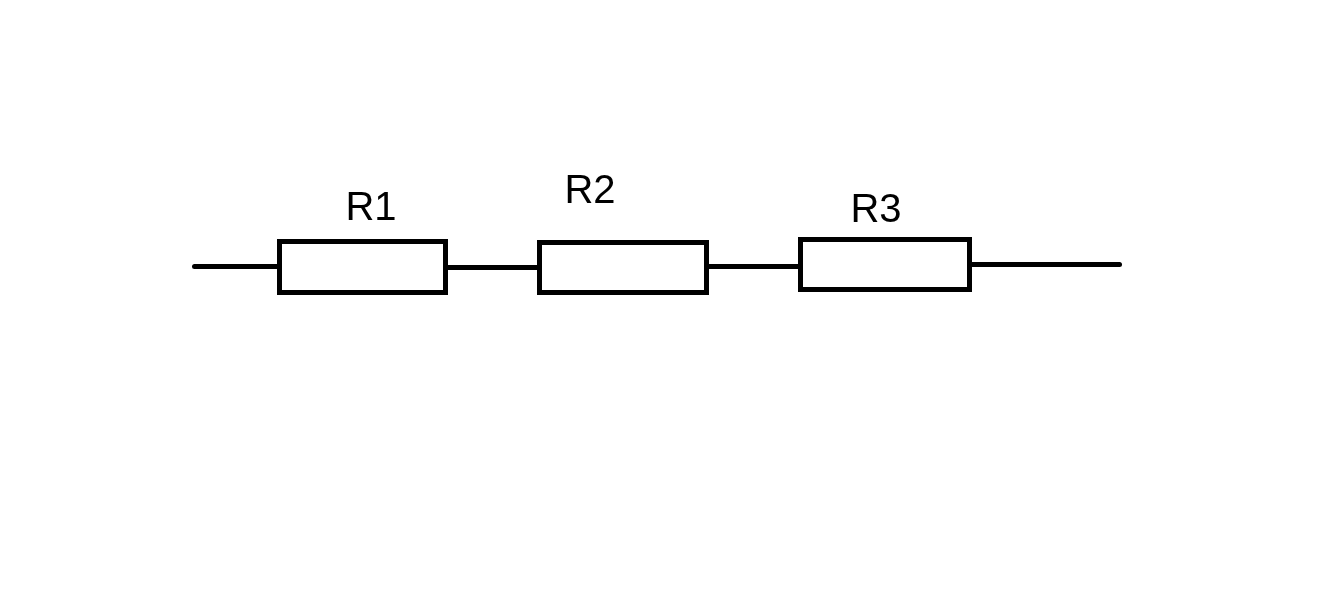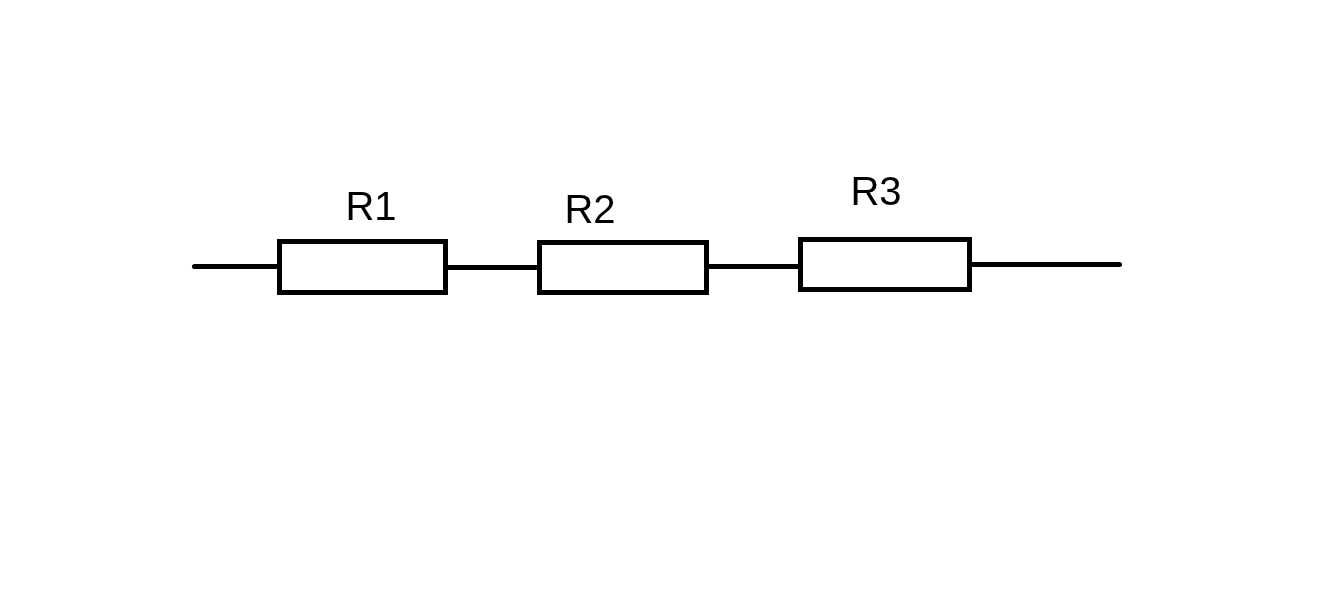--- a/index.html
+++ b/index.html
@@ -42,22 +42,22 @@
 <div class="stage">
 
   <div class="wire" style="left:192px; top:264px; width:90px;"></div>
 
   <div class="resistor" style="left:277px; top:239px; width:171px; height:56px;"></div>
   <div class="rlabel" style="left:371px; top:189px;">R1</div>
 
   <div class="wire" style="left:446px; top:265px; width:94px;"></div>
 
   <div class="resistor" style="left:537px; top:240px; width:172px; height:55px;"></div>
-  <div class="rlabel" style="left:590px; top:192px;">R2</div>
+  <div class="rlabel" style="left:590px; top:172px;">R2</div>
 
   <div class="wire" style="left:706px; top:264px; width:95px;"></div>
 
   <div class="resistor" style="left:798px; top:237px; width:174px; height:55px;"></div>
-  <div class="rlabel" style="left:876px; top:174px;">R3</div>
+  <div class="rlabel" style="left:876px; top:191px;">R3</div>
 
   <div class="wire" style="left:969px; top:262px; width:153px;"></div>
 
 </div>
 
 </body></html>

